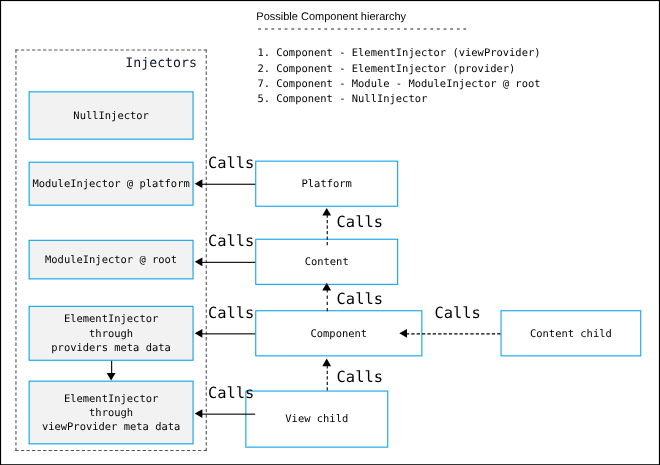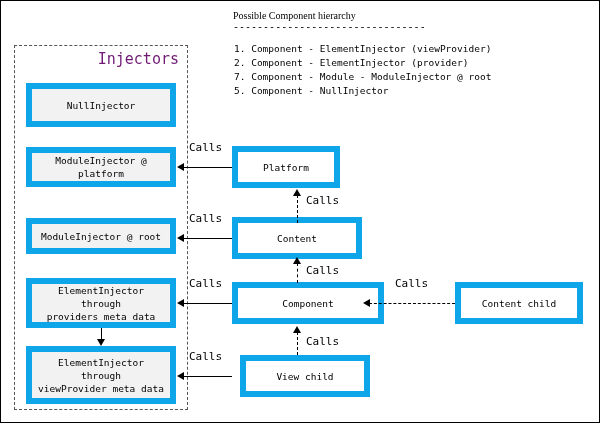--- a/index.html
+++ b/index.html
@@ -19,21 +19,21 @@
   }
 
   
   .title-block {
     position: absolute;
     left: 232px;
     top: 8px;
     width: 330px;
   }
   .title-text {
-    font-family: Liberation Serif, serif;
+    font-family: Liberation Sans, sans-serif;
     font-size: 10px;
     color: #000;
     white-space: pre;
     line-height: 13px;
   }
   .title-rule {
     font-family: "DejaVu Sans Mono", monospace;
     font-size: 10px;
     color: #000;
     white-space: pre;
@@ -61,29 +61,29 @@
     height: 365px;
     border: 1px dashed #555;
     box-sizing: border-box;
     background: #ffffff;
   }
   .injectors-label {
     position: absolute;
     right: 8px;
     top: 4px;
     font-family: "DejaVu Sans Mono", monospace;
-    font-size: 15px;
-    color: #701a75;
+    font-size: 12px;
+    color: #0f172a;
   }
 
   
   .node {
     position: absolute;
     box-sizing: border-box;
-    border: 6px solid #0ea5e9;
+    border: 1px solid #0ea5e9;
     display: flex;
     align-items: center;
     justify-content: center;
     text-align: center;
     font-family: "DejaVu Sans Mono", monospace;
     font-size: 9.5px;
     line-height: 13px;
     color: #000;
     white-space: pre-line;
   }
@@ -91,24 +91,24 @@
   .node.white { background: #ffffff; }
 
   
   #n-nullinjector   { left: 25px;  top: 82px;  width: 150px; height: 44px; }
   #n-moduleplatform { left: 25px;  top: 146px; width: 150px; height: 40px; }
   #n-moduleroot     { left: 25px;  top: 217px; width: 150px; height: 36px; }
   #n-elemproviders  { left: 25px;  top: 277px; width: 150px; height: 50px; }
   #n-elemview       { left: 25px;  top: 345px; width: 150px; height: 58px; }
 
   
-  #n-platform { left: 231px; top: 145px; width: 108px; height: 42px; }
+  #n-platform { left: 231px; top: 145px; width: 130px; height: 42px; }
   #n-module   { left: 231px; top: 216px; width: 130px; height: 42px; }
   #n-component{ left: 231px; top: 281px; width: 152px; height: 42px; }
-  #n-viewchild{ left: 239px; top: 354px; width: 130px; height: 42px; }
+  #n-viewchild{ left: 222px; top: 354px; width: 130px; height: 52px; }
 
   
   #n-contentchild { left: 454px; top: 281px; width: 128px; height: 42px; }
 
   
   .line {
     position: absolute;
     background: #000;
   }
   .hline { height: 1px; }
@@ -142,21 +142,21 @@
   }
   .arrow-down {
     border-left: 4px solid transparent;
     border-right: 4px solid transparent;
     border-top: 7px solid #000;
   }
 
   .calls-label {
     position: absolute;
     font-family: "DejaVu Sans Mono", monospace;
-    font-size: 11px;
+    font-size: 14px;
     color: #000;
     white-space: nowrap;
     text-align: right;
   }
 </style>
 </head>
 <body>
 
 <div id="page">
 

